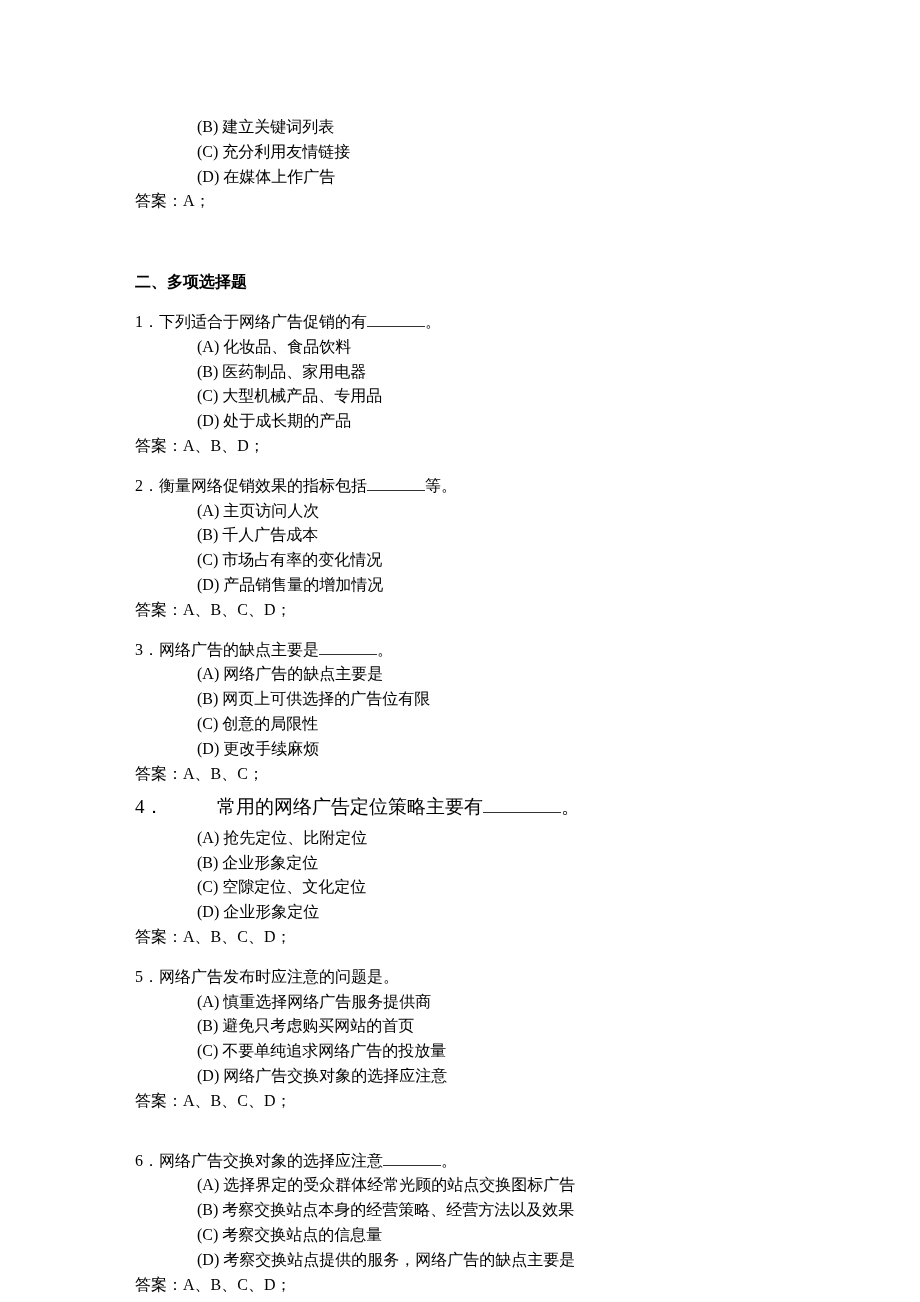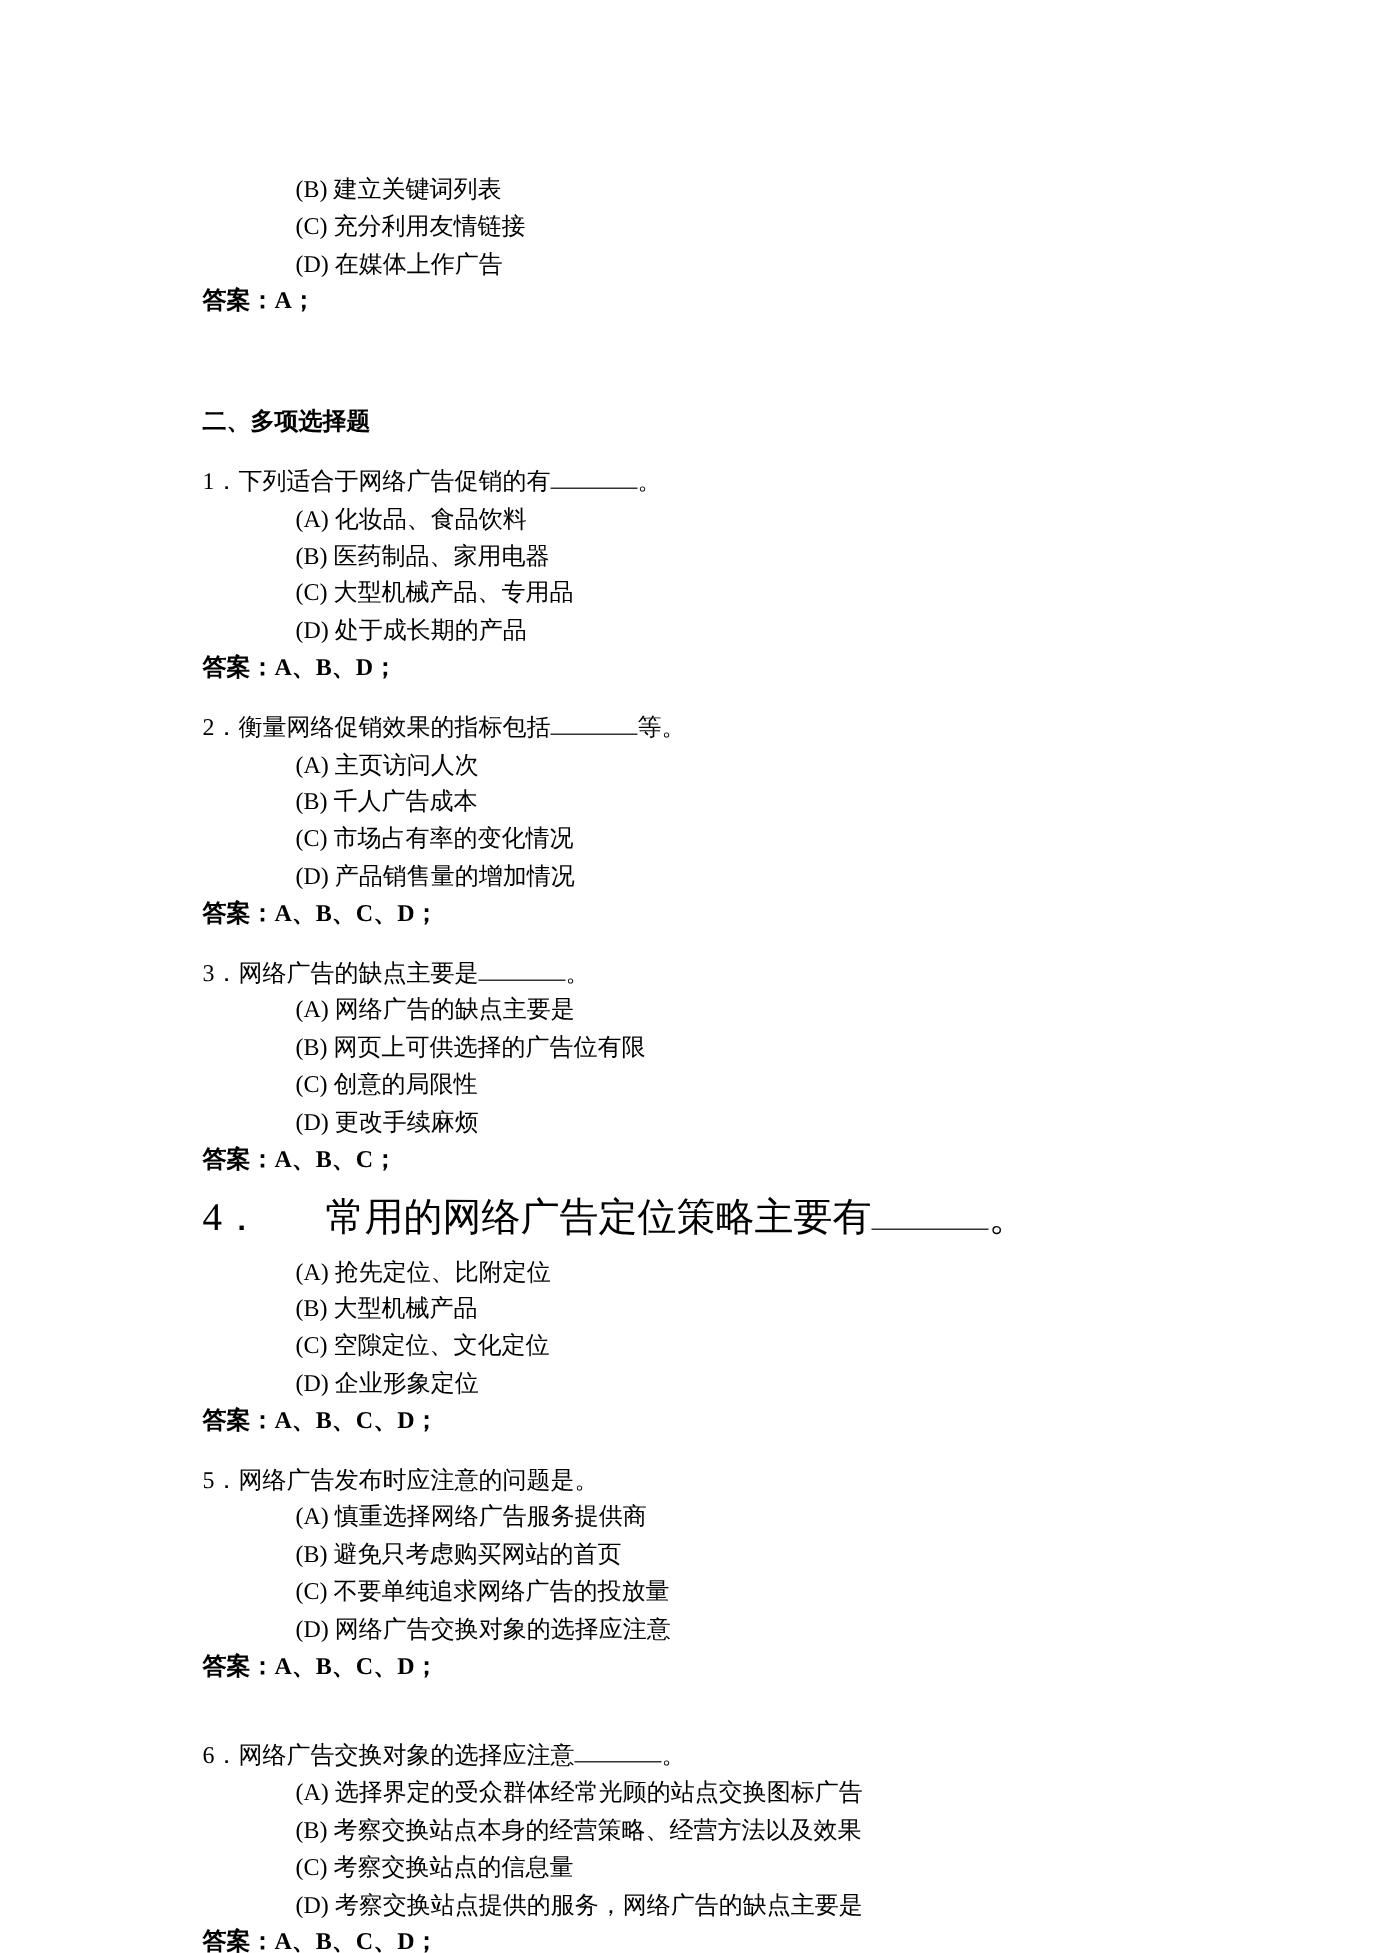--- a/index.html
+++ b/index.html
@@ -13,21 +13,21 @@
     font-size: 16px;
     color: #000000;
     line-height: 1.55;
     padding: 115px 135px 60px 135px;
     box-sizing: border-box;
   }
   .option {
     padding-left: 62px;
   }
   .answer {
-    font-weight: bold;
+    font-weight: normal;
   }
   .section-title {
     font-weight: bold;
     margin-top: 56px;
   }
   .q-stem {
     margin-top: 15px;
   }
   .blank {
     display: inline-block;
@@ -35,21 +35,21 @@
     width: 58px;
     vertical-align: baseline;
   }
   .blank-wide {
     display: inline-block;
     border-bottom: 1px solid #333;
     width: 78px;
     vertical-align: baseline;
   }
   .q4-line {
-    font-size: 26px;
+    font-size: 19px;
     margin-top: 6px;
     margin-bottom: 4px;
   }
   .q4-num {
     display: inline-block;
     width: 82px;
   }
   .gap-after-answer {
     height: 20px;
   }
@@ -88,21 +88,21 @@
 <div class="option">(A) 网络广告的缺点主要是</div>
 <div class="option">(B) 网页上可供选择的广告位有限</div>
 <div class="option">(C) 创意的局限性</div>
 <div class="option">(D) 更改手续麻烦</div>
 <div class="answer">答案：A、B、C；</div>
 
 <div class="q4-line">
   <span class="q4-num">4．</span><span>常用的网络广告定位策略主要有</span><span class="blank-wide"></span><span>。</span>
 </div>
 <div class="option">(A) 抢先定位、比附定位</div>
-<div class="option">(B) 大型机械产品</div>
+<div class="option">(B) 企业形象定位</div>
 <div class="option">(C) 空隙定位、文化定位</div>
 <div class="option">(D) 企业形象定位</div>
 <div class="answer">答案：A、B、C、D；</div>
 
 <div class="q-stem">5．网络广告发布时应注意的问题是。</div>
 <div class="option">(A) 慎重选择网络广告服务提供商</div>
 <div class="option">(B) 避免只考虑购买网站的首页</div>
 <div class="option">(C) 不要单纯追求网络广告的投放量</div>
 <div class="option">(D) 网络广告交换对象的选择应注意</div>
 <div class="answer">答案：A、B、C、D；</div>

